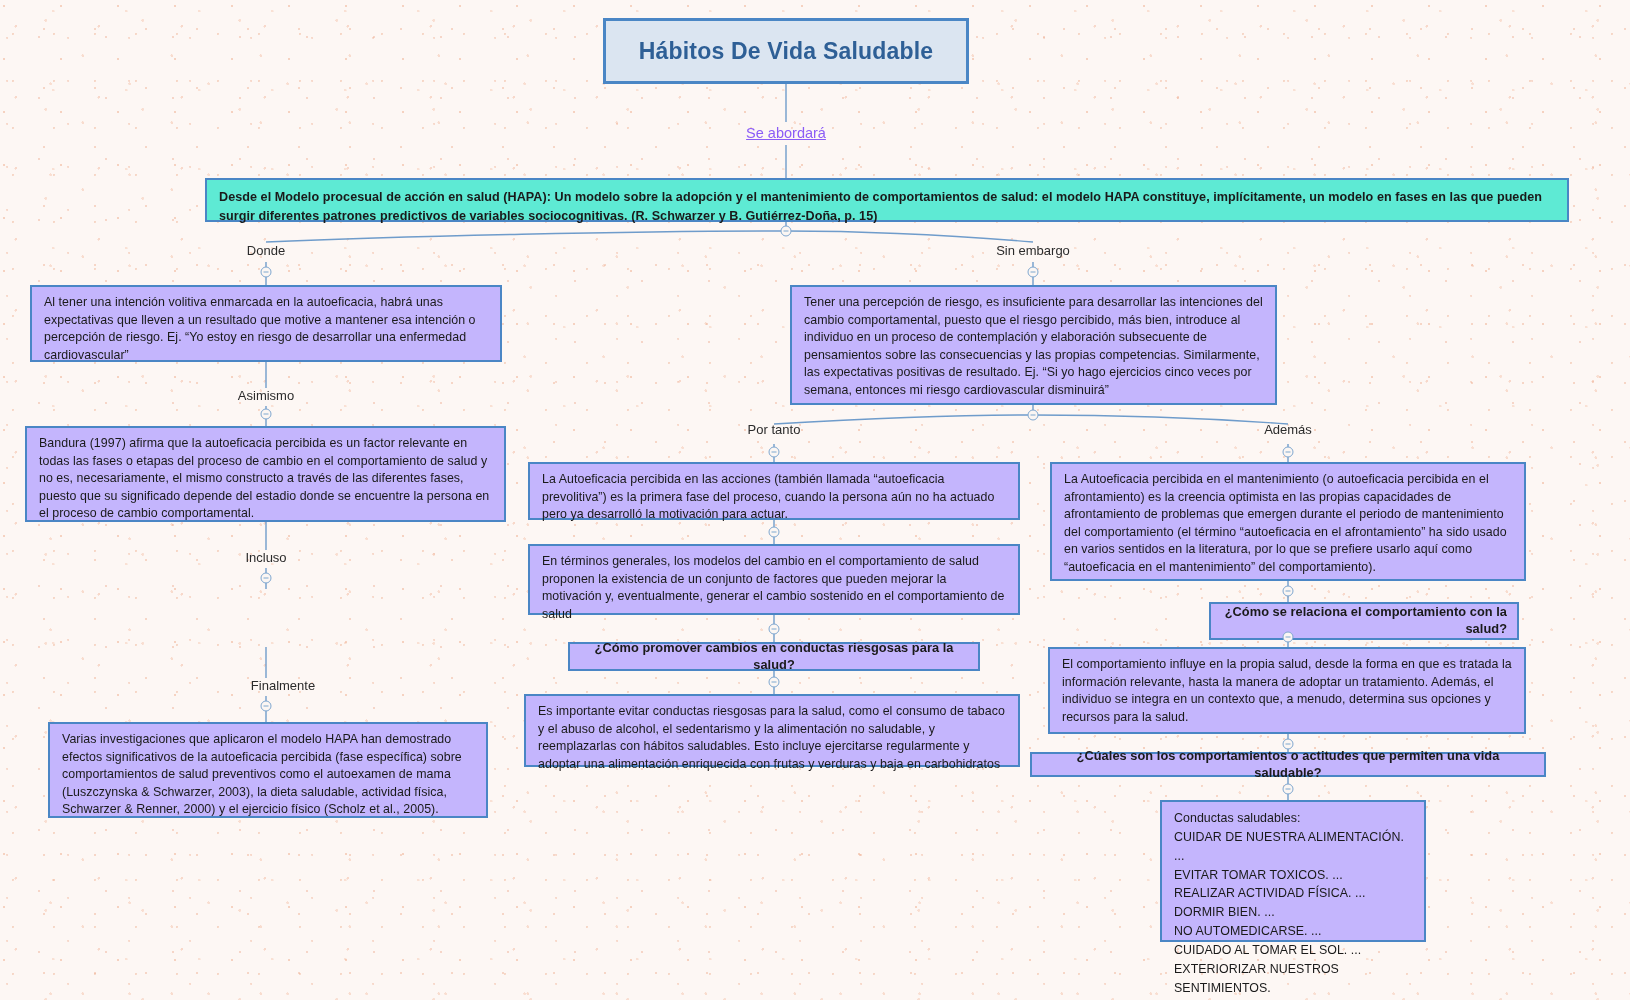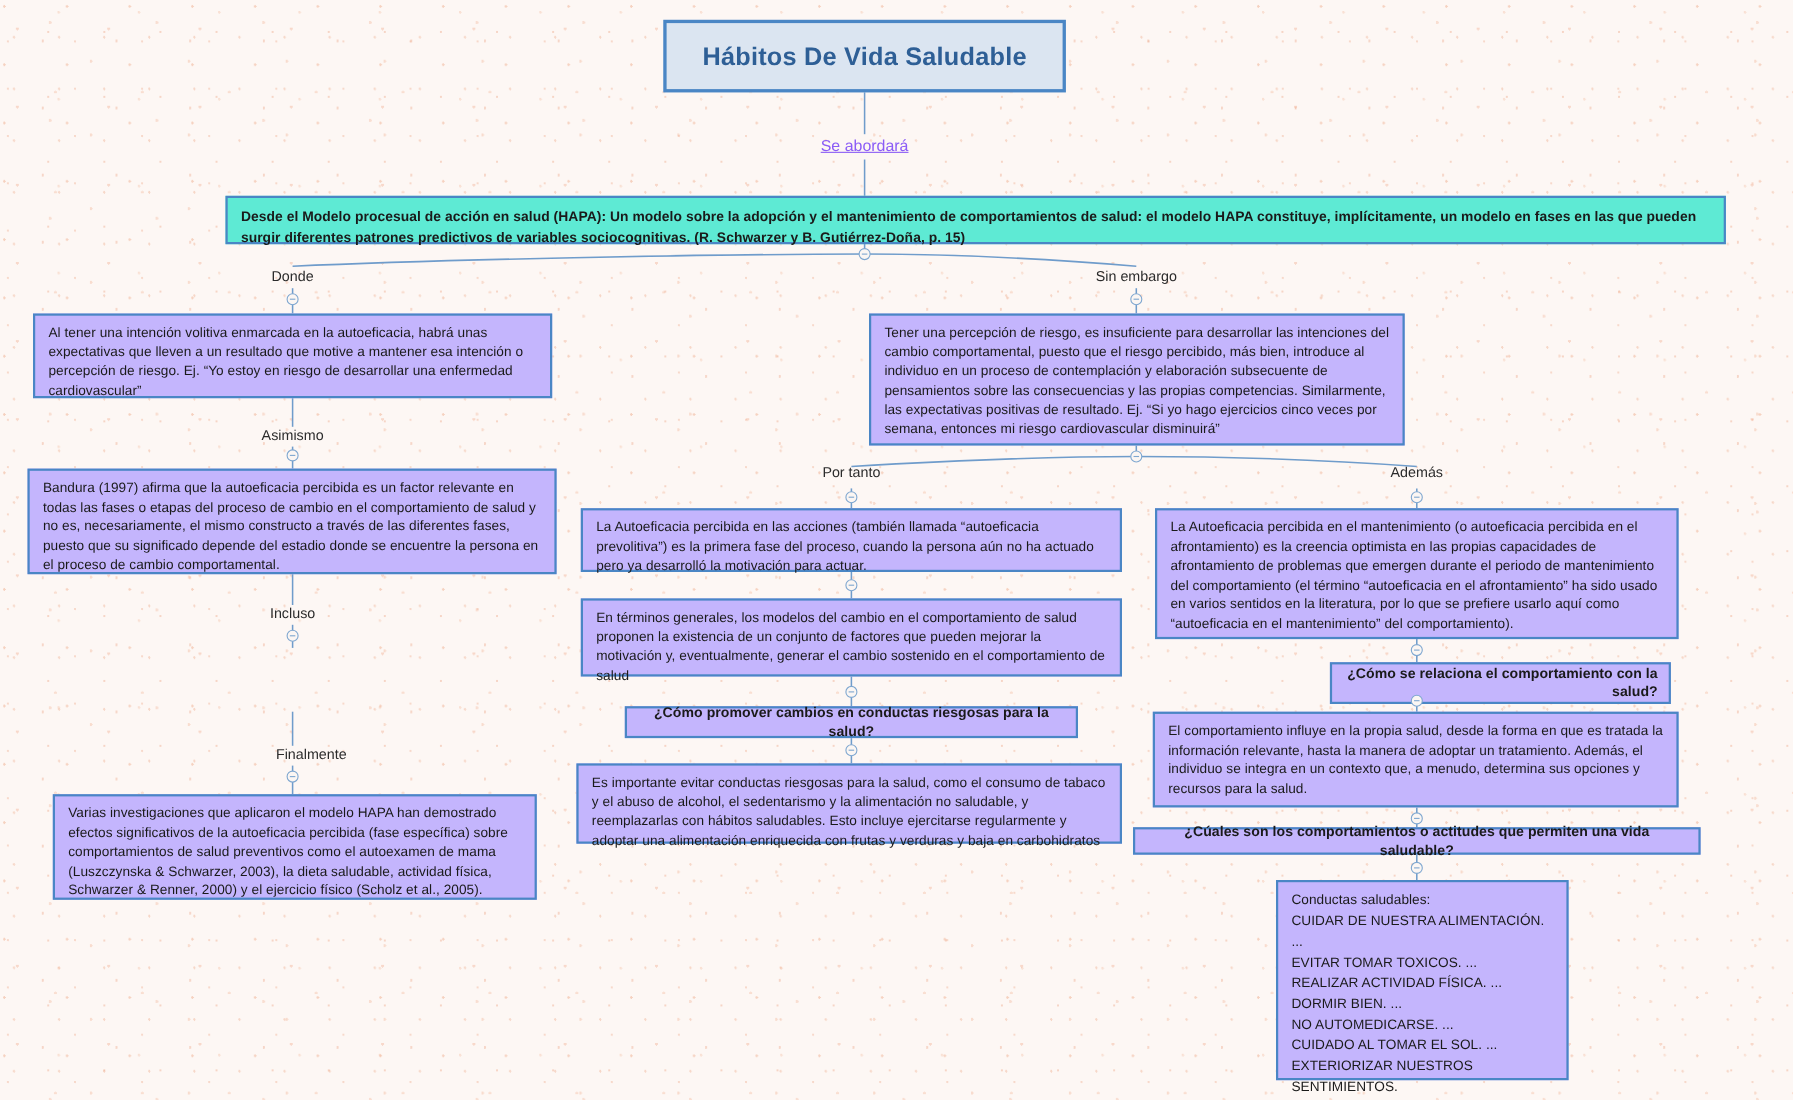--- a/index.html
+++ b/index.html
@@ -199,21 +199,21 @@
 
   <div class="node question" style="left:1209px; top:602px; width:310px; height:38px;text-align:right;">¿Cómo se relaciona el comportamiento con la salud?</div>
   <div class="handle" style="left:1288px; top:637px;"></div>
 
   <div class="node" style="left:1048px; top:647px; width:478px; height:87px;">El comportamiento influye en la propia salud, desde la forma en que es tratada la información relevante, hasta la manera de adoptar un tratamiento. Además, el individuo se integra en un contexto que, a menudo, determina sus opciones y recursos para la salud.</div>
   <div class="handle" style="left:1288px; top:744px;"></div>
 
   <div class="node question" style="left:1030px; top:752px; width:516px; height:25px;">¿Cúales son los comportamientos o actitudes que permiten una vida saludable?</div>
   <div class="handle" style="left:1288px; top:789px;"></div>
 
-  <div class="node list-node" style="left:1160px; top:800px; width:266px; height:182px; white-space:pre-line;">Conductas saludables:
+  <div class="node list-node" style="left:1160px; top:800px; width:266px; height:142px; white-space:pre-line;">Conductas saludables:
 CUIDAR DE NUESTRA ALIMENTACIÓN. ...
 EVITAR TOMAR TOXICOS. ...
 REALIZAR ACTIVIDAD FÍSICA. ...
 DORMIR BIEN. ...
 NO AUTOMEDICARSE. ...
 CUIDADO AL TOMAR EL SOL. ...
 EXTERIORIZAR NUESTROS SENTIMIENTOS.</div>
 
 </div>
 

